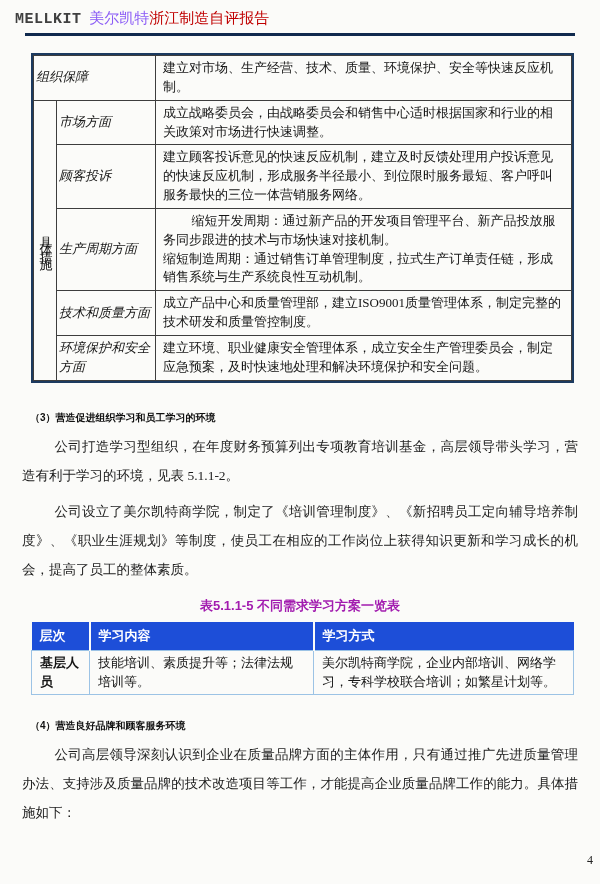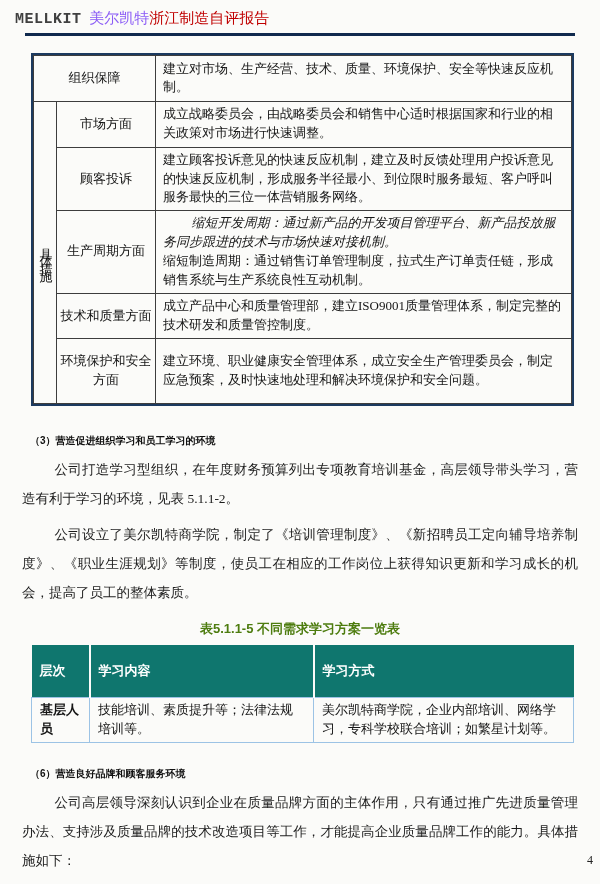--- a/index.html
+++ b/index.html
@@ -14,47 +14,47 @@
   
   .doc-header{padding:9px 0 0 15px;font-size:15px;white-space:nowrap;}
   .brand{color:#404040;font-family:Liberation Mono, monospace;font-weight:bold;letter-spacing:.5px;}
   .title-black{color:#8b5cf6;margin-left:4px;}
   .title-red{color:#c00000;}
   .header-rule{height:3px;background:#102a4e;margin:5px 25px 0 25px;}
 
   
   .t1{border-collapse:collapse;margin:17px 0 0 32px;width:538px;table-layout:fixed;}
   .t1 td{border:1px solid #3d3d3d;font-size:13px;line-height:1.45;padding:3px 7px;vertical-align:middle;}
-  .t1 td.lbl{text-align:center;padding:13px 2px;}
+  .t1 td.lbl{text-align:left;padding:0 2px;font-style:italic;}
   .t1 td.vcell{padding:2px 1px;text-align:center;}
   .vtext{writing-mode:vertical-rl;text-orientation:upright;letter-spacing:7px;margin:0 auto;font-size:13px;}
-  .t1 .ind{text-indent:2.2em;font-style:italic;}
+  .t1 .ind{text-indent:2.2em;}
   .t1-wrap{display:inline-block;border:2px solid #1c3a60;margin:17px 0 0 31px;}
   .t1-wrap .t1{margin:0;}
 
   
   .section-heading{
     font-family:"Liberation Sans","DejaVu Sans",sans-serif;
     font-weight:bold;font-size:10px;color:#111;
     margin:24px 22px 0 30px;
   }
   .para{
     font-size:13.5px;line-height:29px;text-indent:2.4em;text-align:justify;
     margin:7px 22px 0 22px;color:#1c1c1c;
   }
 
   
   .tbl-caption{
     text-align:center;font-family:"Liberation Sans","DejaVu Sans",sans-serif;
-    font-weight:bold;font-size:13px;margin:13px 0 7px 0;color:#4d7c0f;
+    font-weight:bold;font-size:13px;margin:13px 0 7px 0;color:#a21caf;
   }
   .t2{border-collapse:collapse;margin:0 0 0 31px;width:542px;table-layout:fixed;}
   .t2 th{
-    background:#0f766e;color:#ffffff;text-align:left;font-weight:bold;
-    font-size:13px;padding:17px 8px;border-right:2px solid #fbfbf9;border-bottom:1px solid #9cc3e5;
+    background:#1d4ed8;color:#ffffff;text-align:left;font-weight:bold;
+    font-size:13px;padding:5px 8px;border-right:2px solid #fbfbf9;border-bottom:1px solid #9cc3e5;
   }
   .t2 th:last-child{border-right:none;}
   .t2 td{
     border:1px solid #9cc3e5;font-size:13px;line-height:1.45;
     padding:3px 8px;vertical-align:middle;
   }
   .t2 td.level{font-weight:bold;vertical-align:middle;}
 
   
   .page-number{position:absolute;right:7px;bottom:16px;font-size:12px;color:#222;}
@@ -135,20 +135,20 @@
   </tr>
   <tr>
     <td class="level">基层人员</td>
     <td>技能培训、素质提升等；法律法规培训等。</td>
     <td>美尔凯特商学院，企业内部培训、网络学习，专科学校联合培训；如繁星计划等。</td>
   </tr>
 </tbody>
   </table>
 
 
-<div class="section-heading">（6）营造良好品牌和顾客服务环境</div>
+<div class="section-heading">（4）营造良好品牌和顾客服务环境</div>
 <p class="para">公司高层领导深刻认识到企业在质量品牌方面的主体作用，只有通过推广先进质量管理办法、支持涉及质量品牌的技术改造项目等工作，才能提高企业质量品牌工作的能力。具体措施如下：</p>
 
 
 <div class="page-number">4</div>
 
 
 
 
 </body></html>

